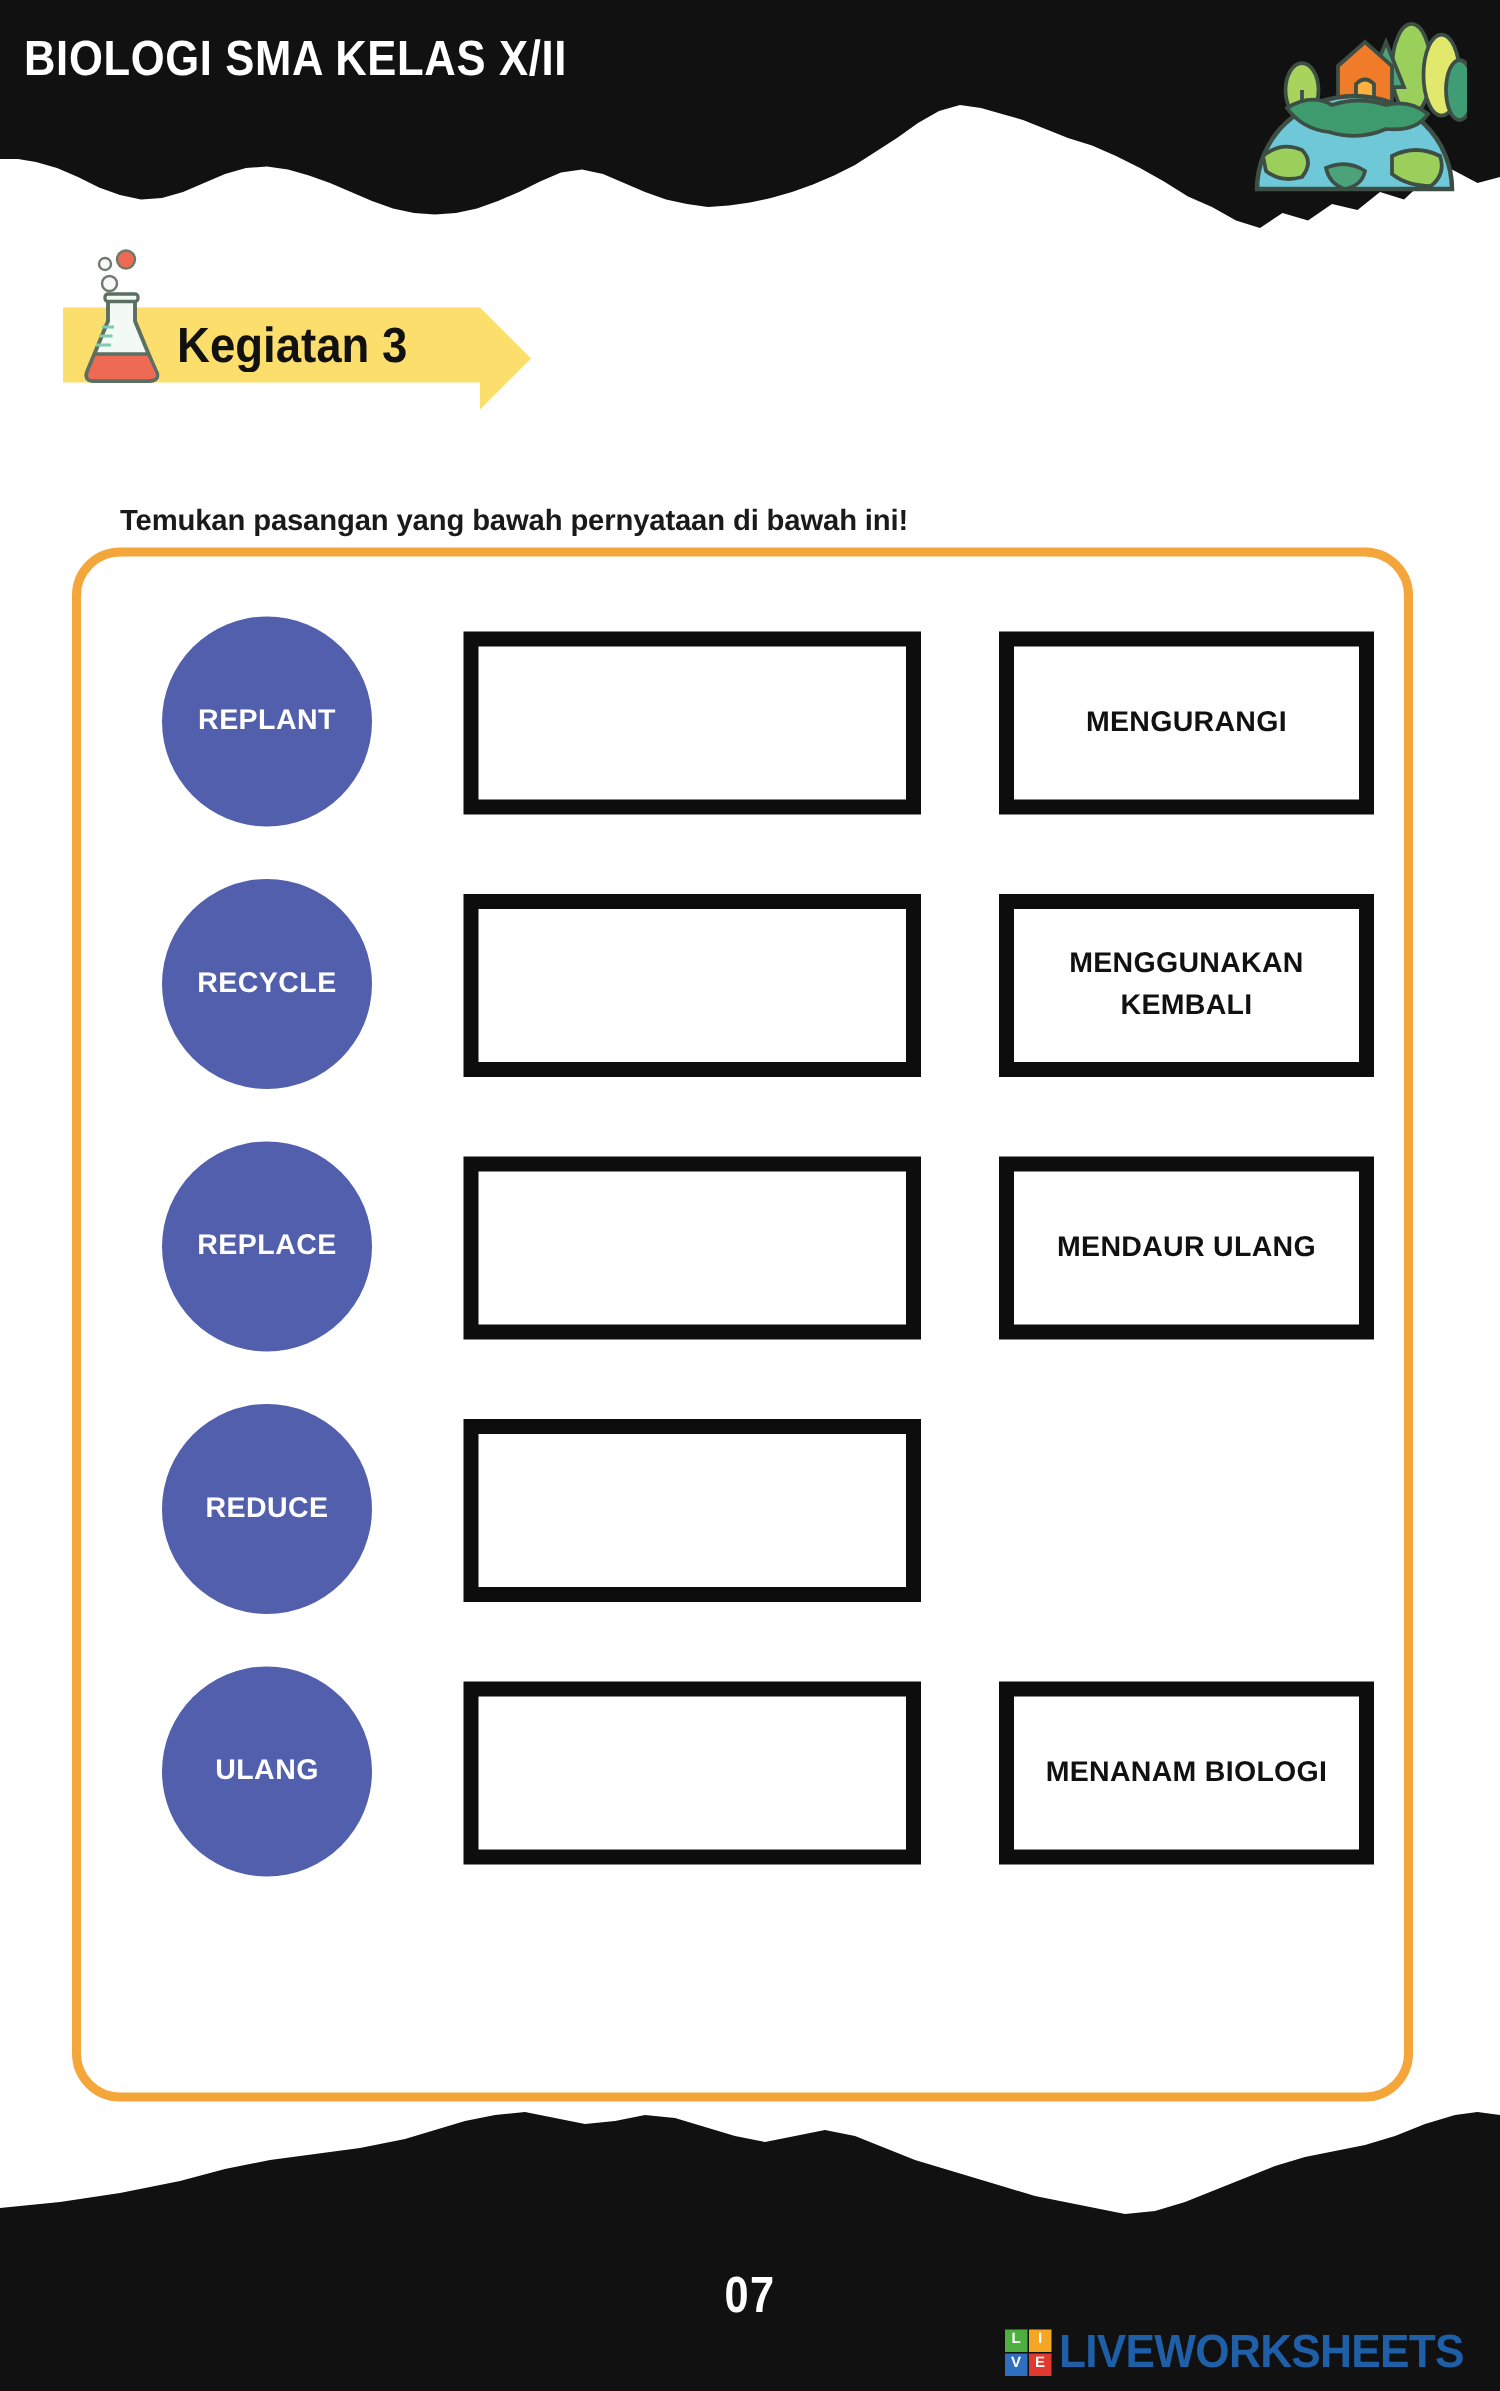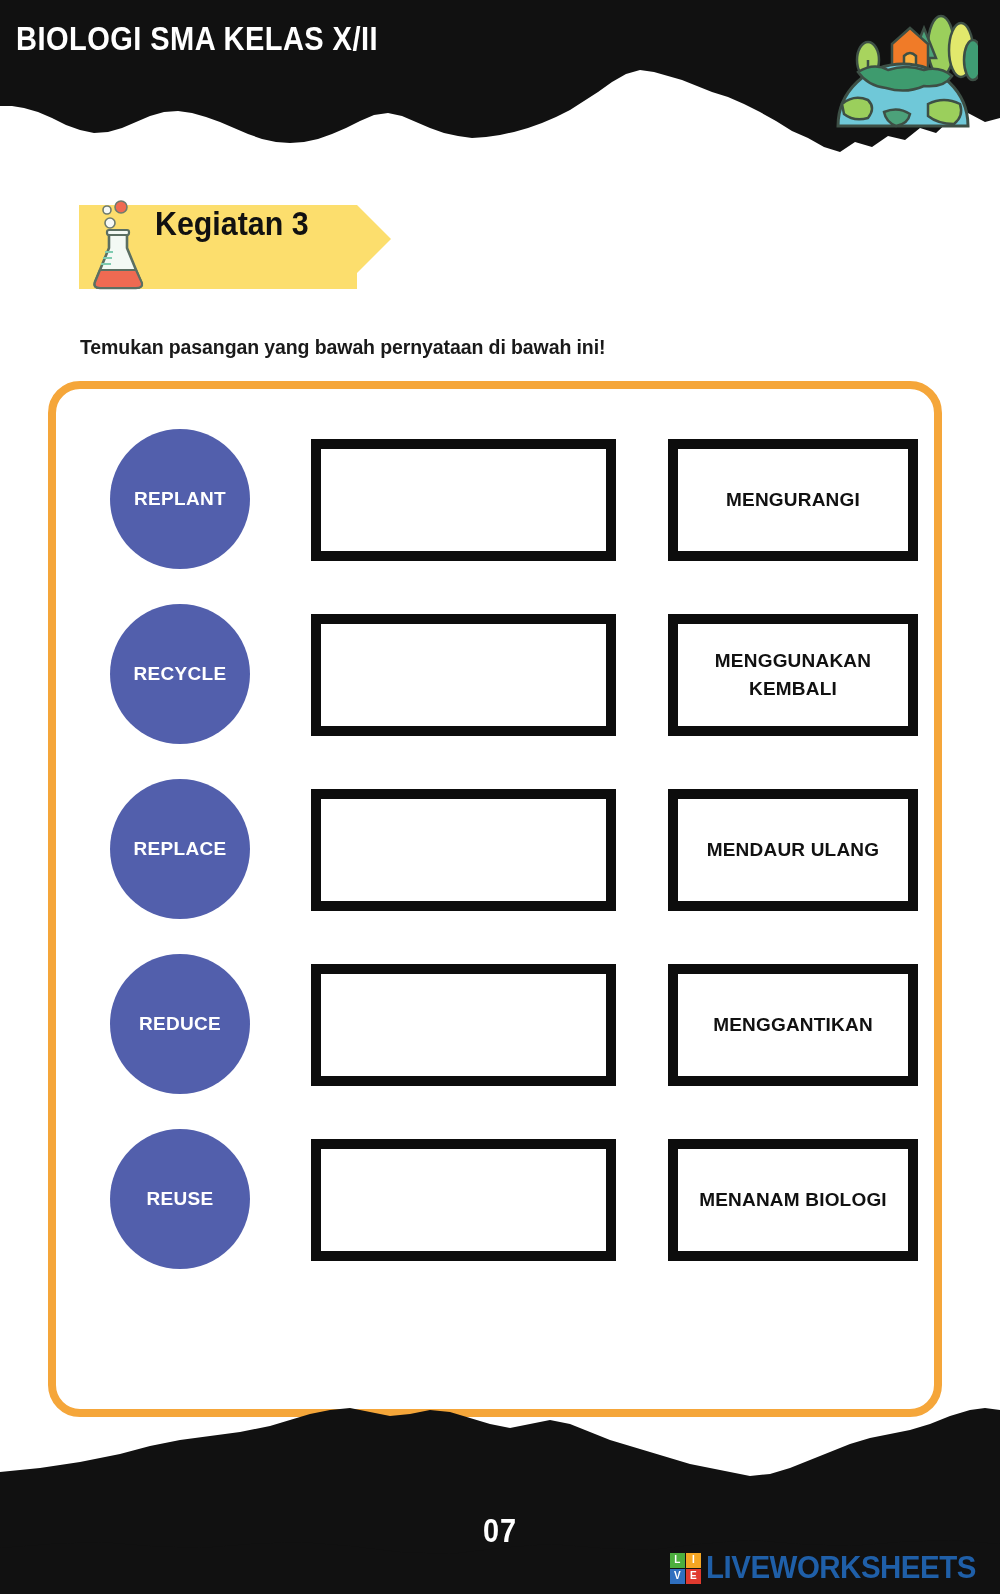--- a/index.html
+++ b/index.html
@@ -58,24 +58,24 @@
   .kegiatan-wrap {
     position: absolute;
     top: 205px;
     left: 42px;
     height: 68px;
     z-index: 6;
   }
   .kegiatan-tag {
     position: relative;
     width: 278px;
-    height: 84px;
+    height: 50px;
     background: #FCDE6D;
     display: flex;
-    margin-left: 37px;
+    align-items: center;
   }
   .kegiatan-arrow {
     position: absolute;
     left: 278px; top: 0;
     width: 0; height: 0;
     border-top: 34px solid transparent;
     border-bottom: 34px solid transparent;
     border-left: 34px solid #FCDE6D;
   }
   .flask-icon {
@@ -108,24 +108,24 @@
     font-weight: bold;
     color: #1a1a1a;
     letter-spacing: -0.1px;
     white-space: nowrap;
   }
 
   
   .orange-frame {
     position: absolute;
     left: 48px;
-    top: 381px;
+    top: 365px;
     width: 894px;
     height: 1036px;
-    border: 8px solid #701a75;
+    border: 6px solid #701a75;
     border-radius: 32px;
     background: #ffffff;
   }
 
   
   .match-grid {
     position: absolute;
     left: 0; top: 0;
     width: 894px;
     height: 1036px;
@@ -341,27 +341,24 @@
           <div class="drop-box" style="border-color: rgb(13, 13, 13);"><span></span></div>
           <div class="answer-box" style="border-color: rgb(13, 13, 13);">
             <span>MENGGUNAKAN KEMBALI</span>
           </div>
         </div>
         <div class="match-row" style="top: 565px;">
           <div class="term-circle" style="background: rgb(82, 95, 172); align-items: center;">
             <span>REDUCE</span>
           </div>
           <div class="drop-box" style="border-color: rgb(13, 13, 13);"><span></span></div>
-          <div class="answer-box" style="border-color: rgb(13, 13, 13);">
-            <span>MENGGANTIKAN</span>
-          </div>
         </div>
         <div class="match-row" style="top: 740px;">
           <div class="term-circle" style="background: rgb(82, 95, 172);">
-            <span>REUSE</span>
+            <span>ULANG</span>
           </div>
           <div class="drop-box" style="border-color: rgb(13, 13, 13);"><span></span></div>
           <div class="answer-box" style="border-color: rgb(13, 13, 13);">
             <span>MENANAM BIOLOGI</span>
           </div>
         </div>
       </div>
   </div>
 
   <div class="bottom-banner">

